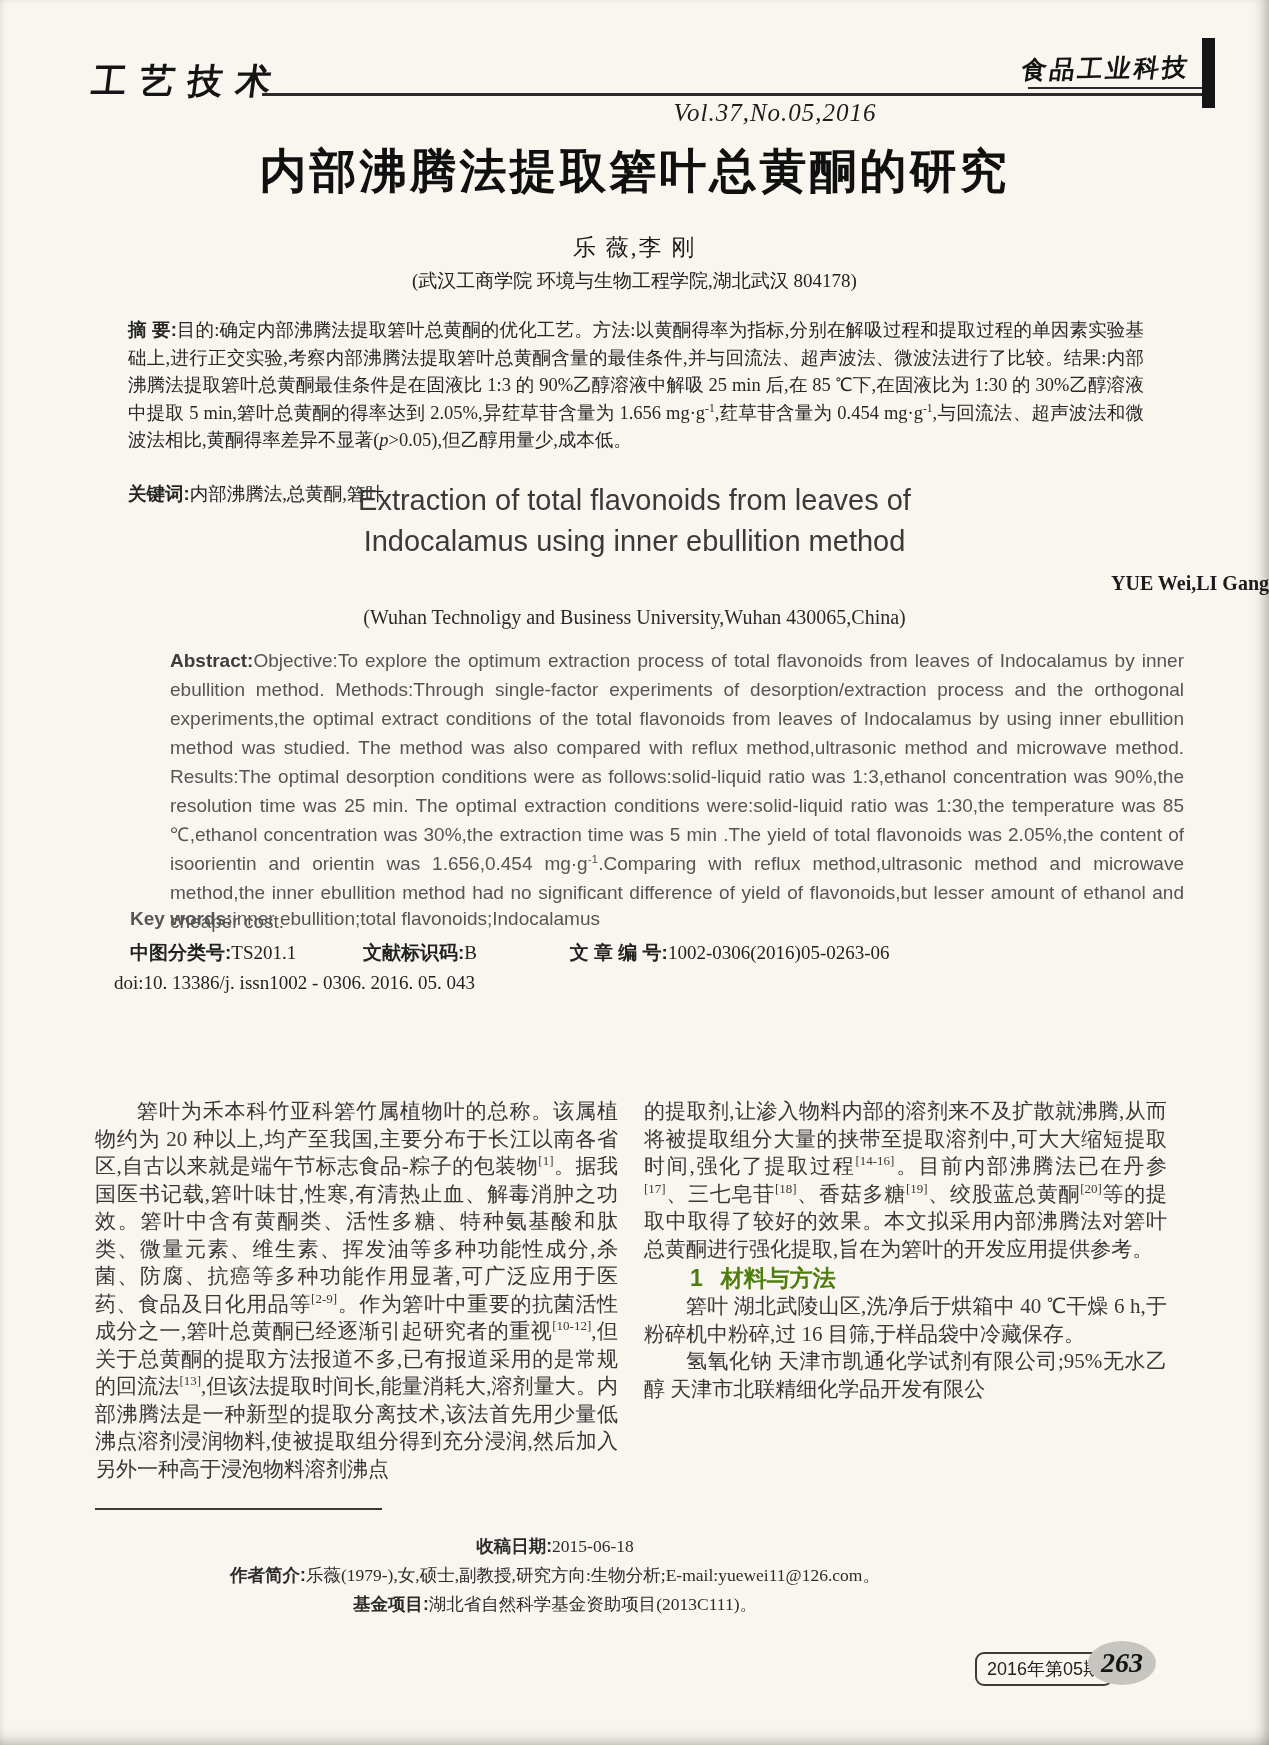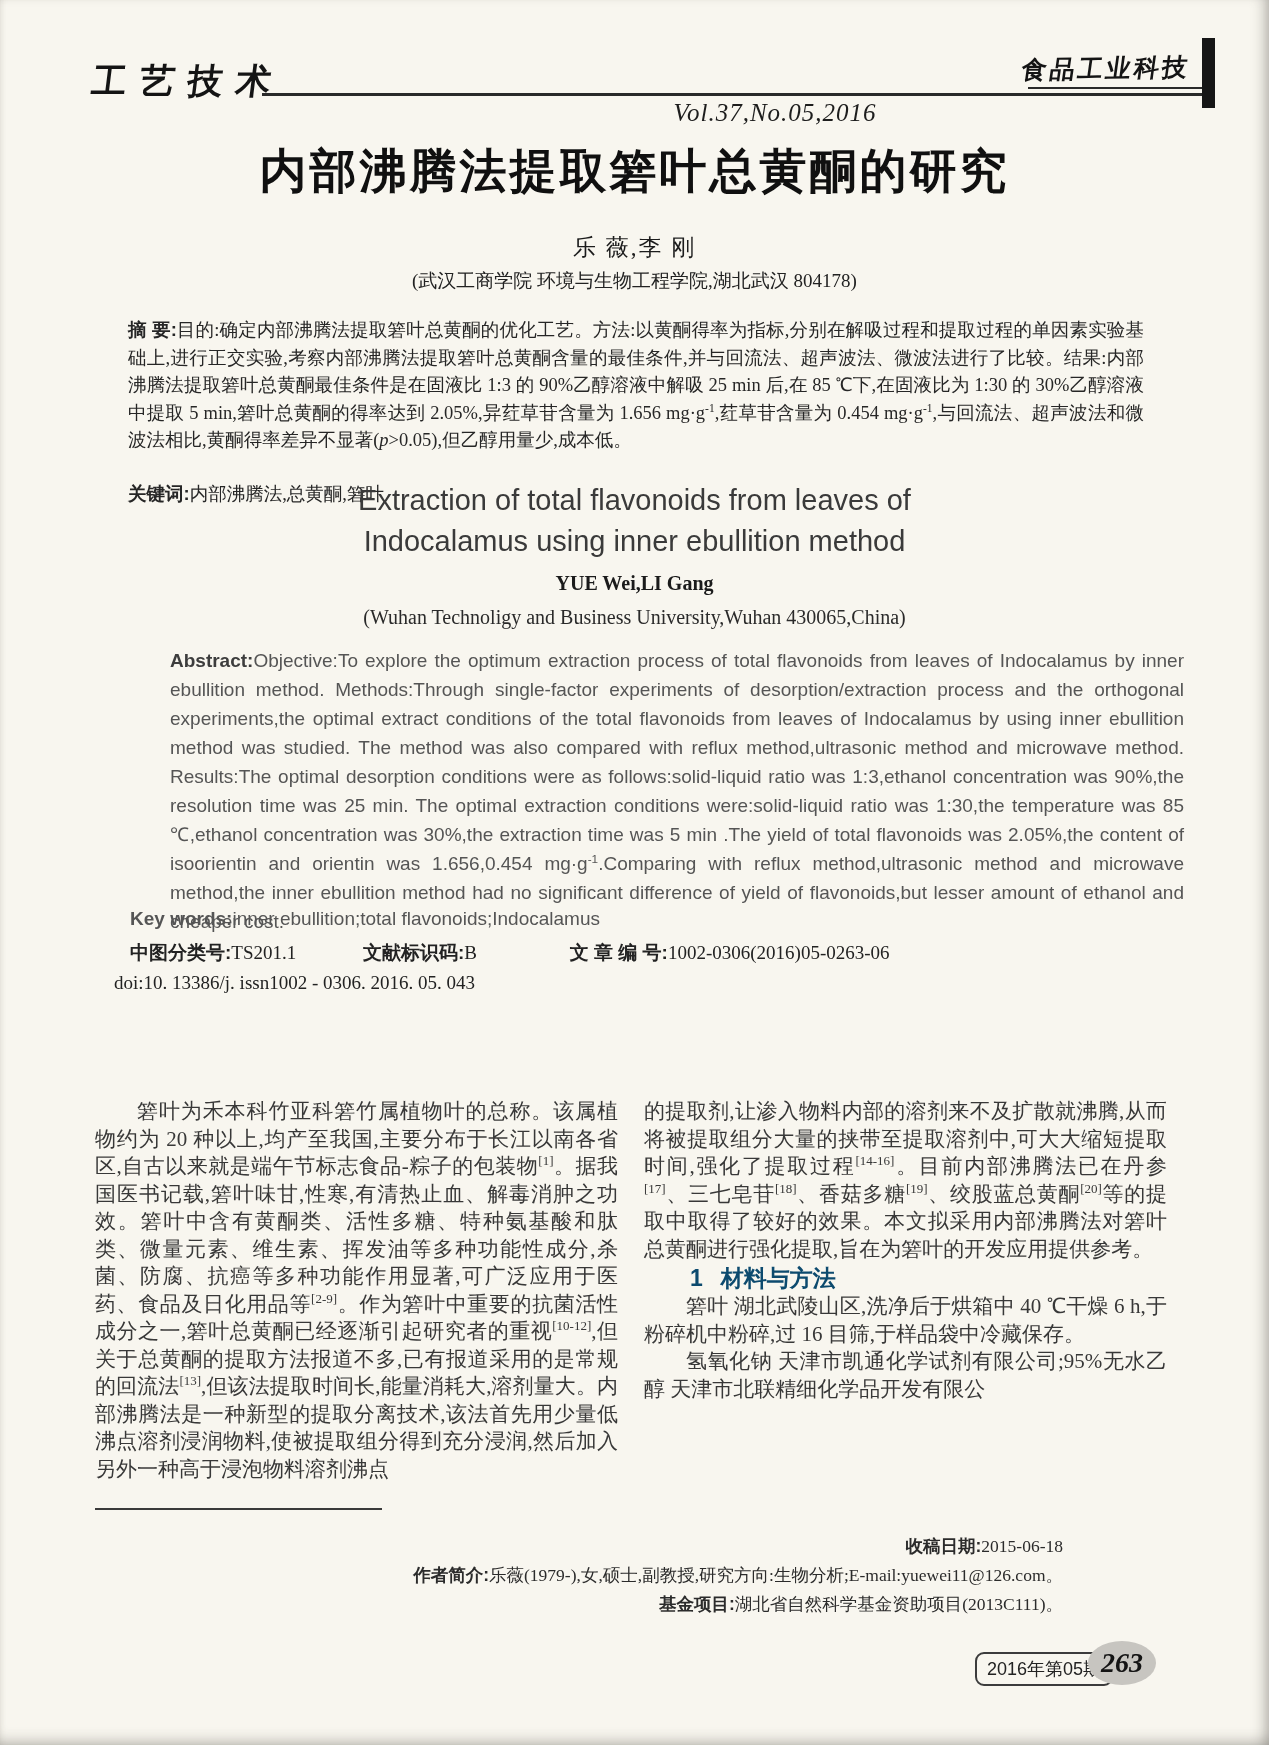--- a/index.html
+++ b/index.html
@@ -36,47 +36,47 @@
   
   .abstract-cn{left:128px;top:316px;width:1016px;font-size:18.5px;line-height:27.5px;
     text-align:justify;color:#262626;}
   .lbl{font-weight:bold;font-family:"Liberation Sans",sans-serif;}
   .kw-cn{left:128px;top:481px;width:1016px;font-size:18.5px;color:#262626;}
 
   
   .title-en{left:0;top:480px;width:1269px;text-align:center;
     font-family:"Liberation Sans",sans-serif;font-weight:normal;
     font-size:29px;line-height:41px;color:#3a3a3a;}
-  .authors-en{left:0;top:572px;width:1269px;text-align:center;font-size:20px;font-weight:bold;color:#1b1b1b;}
+  .authors-en{left:0;top:572px;width:1269px;text-align:right;font-size:20px;font-weight:bold;color:#1b1b1b;}
   .affil-en{left:0;top:606px;width:1269px;text-align:center;font-size:20px;color:#2a2a2a;}
   .abstract-en{left:130px;top:646px;width:1014px;font-family:"Liberation Sans",sans-serif;
     font-size:19px;line-height:29px;text-align:justify;color:#555;margin-left:40px;}
   .abstract-en .lbl{color:#3d3d3d;}
   .kw-en{left:130px;top:908px;width:1014px;font-family:"Liberation Sans",sans-serif;
     font-size:19px;color:#555;}
   .metarow{left:130px;top:940px;width:1014px;font-size:19px;color:#222;}
   .metarow .seg{display:inline-block;}
   .metarow .seg2{margin-left:62px;}
   .metarow .seg3{margin-left:88px;}
   .doiline{left:114px;top:972px;width:1014px;font-size:19px;color:#222;}
 
   
   .bodycol{font-size:21px;line-height:27.5px;text-align:justify;color:#383838;}
   .leftcol{left:95px;top:1098px;width:523px;}
   .rightcol{left:644px;top:1098px;width:523px;}
   .bodycol p{margin:0;text-indent:2em;}
-  .h1{font-family:"Liberation Sans",sans-serif;font-weight:bold;color:#0c4a6e;
+  .h1{font-family:"Liberation Sans",sans-serif;font-weight:bold;color:#4d7c0f;
     font-size:23px;text-indent:0;margin:7px 0 6px 0;line-height:30px;}
   .h2{font-family:"Liberation Sans",sans-serif;font-weight:bold;color:#1e1e1e;
     font-size:21px;text-indent:0;margin:2px 0 4px 0;line-height:29px;}
   .h1 .no,.h2 .no{margin-right:18px;}
 
   
   .fdivider{left:95px;top:1508px;width:287px;height:2px;background:#3a3a3a;}
-  .footnote{left:95px;top:1532px;width:920px;font-size:17.5px;line-height:29px;color:#2b2b2b;text-align:right;margin-left:48px;}
+  .footnote{left:95px;top:1532px;width:920px;font-size:17.5px;line-height:29px;color:#2b2b2b;text-align:center;}
   .footnote .lbl{font-size:17.5px;}
 
   
   .issue-badge{left:975px;top:1652px;width:134px;height:30px;border:2px solid #3c3c3c;
     border-radius:9px;font-family:"Liberation Sans",sans-serif;font-size:18px;color:#222;
     display:flex;align-items:center;justify-content:center;background:#f8f6ef;}
   .page-oval{left:1088px;top:1641px;width:68px;height:44px;background:#c7c5c0;
     border-radius:50%;display:flex;align-items:center;justify-content:center;
     font-size:28px;font-style:italic;font-weight:bold;color:#141414;}
 </style>

